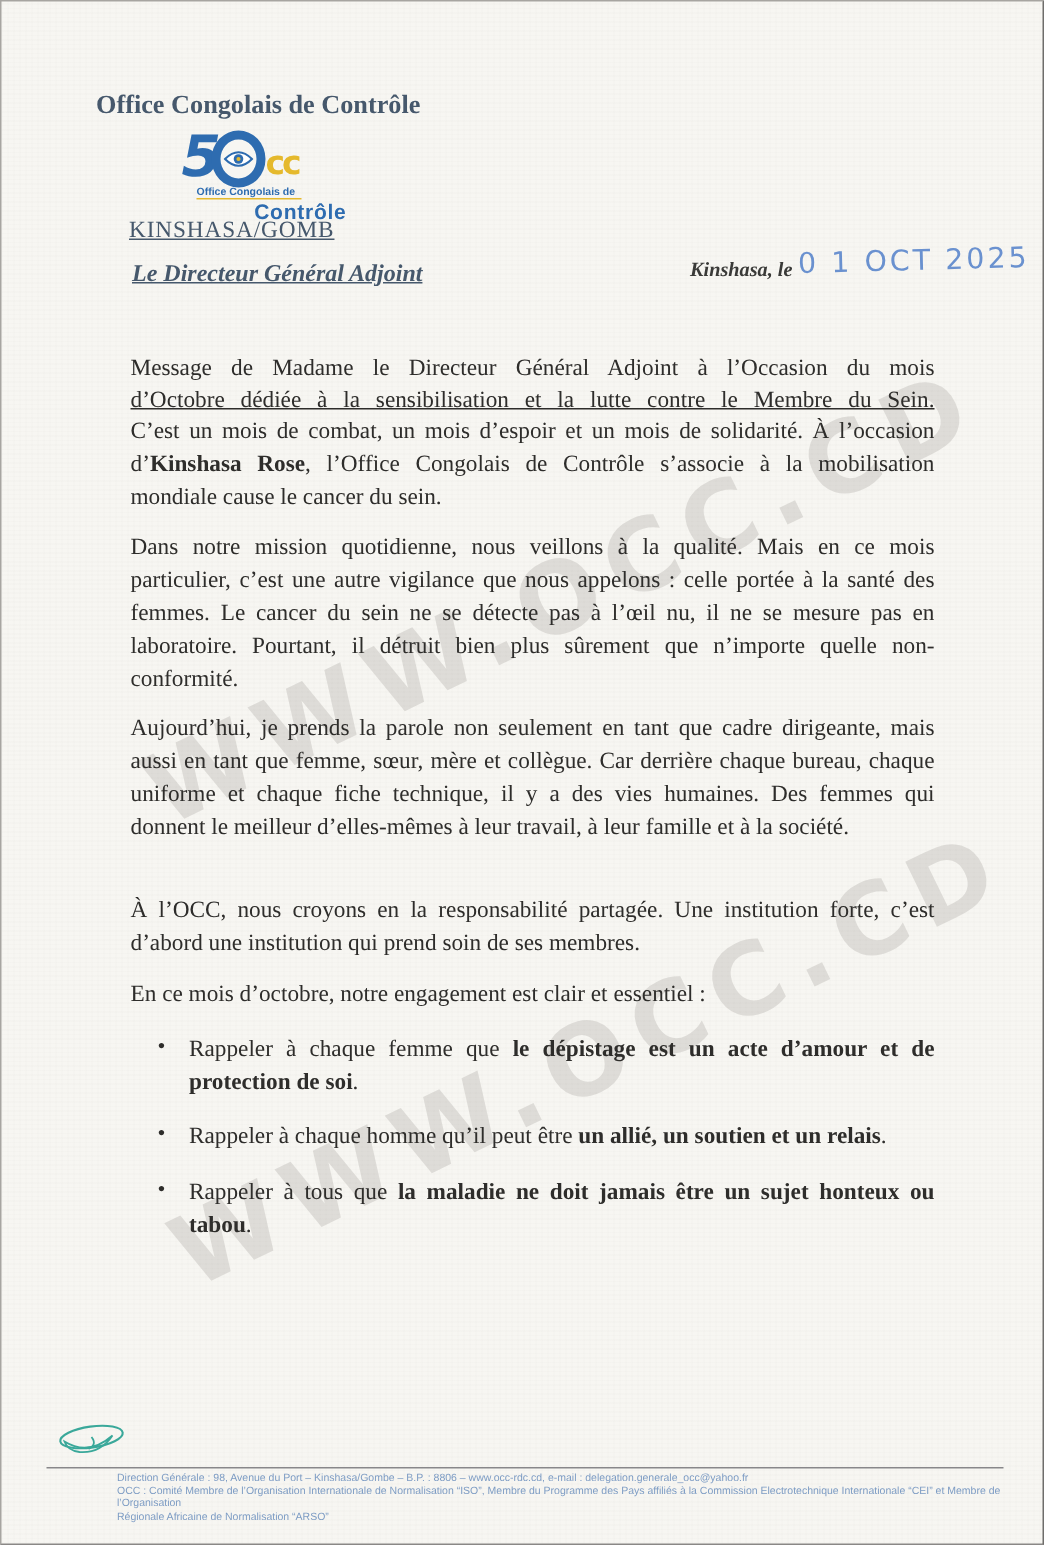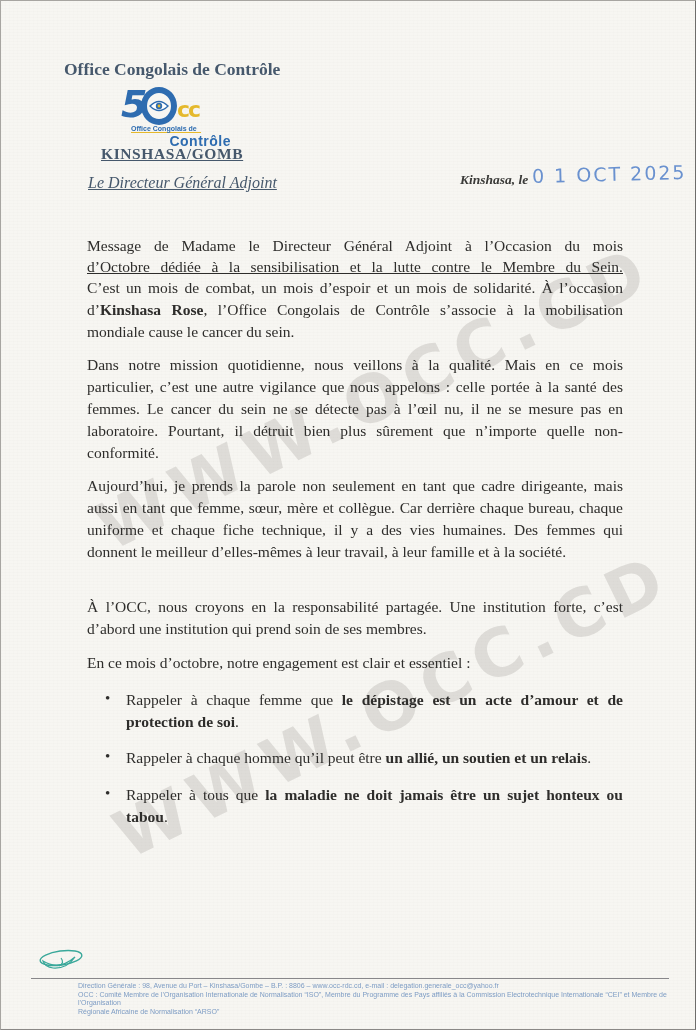--- a/index.html
+++ b/index.html
@@ -32,24 +32,24 @@
     font-size:38px;line-height:38px;color:#2e6cb0;}
   .logo-zero{position:absolute;left:20px;top:2px;width:24px;height:26px;
     border:6px solid #2e6cb0;border-radius:50%;background:#f7f6f2;
     display:flex;align-items:center;justify-content:center;}
   .logo-cc{position:absolute;left:56px;top:14px;font-family:"DejaVu Sans", sans-serif;
     font-weight:bold;font-size:22px;line-height:22px;letter-spacing:-2px;color:#e5b92c;}
   .logo-cap1{font-family:"Liberation Sans", sans-serif;font-size:7px;font-weight:bold;
     color:#2e6cb0;margin:2px 0 0 10px;border-bottom:1.5px solid #e5b92c;width:70px;}
   .logo-cap2{font-family:"Liberation Sans", sans-serif;font-size:14px;font-weight:bold;
     letter-spacing:0.5px;color:#2e6cb0;margin-left:8px;text-align:right;}
-  .branch{position:absolute;top:144px;left:100px;z-index:1;
-    font-size:15.5px;font-weight:bold;letter-spacing:0.6px;color:#46586c;text-decoration:underline;}
+  .branch{position:absolute;top:144px;left:85px;z-index:1;
+    font-size:15.5px;font-weight:normal;letter-spacing:0.6px;color:#46586c;text-decoration:underline;}
   .author{position:absolute;top:173px;left:87px;z-index:1;
-    font-size:16px;font-weight:normal;font-style:italic;color:#46586c;text-decoration:underline;}
+    font-size:16px;font-weight:bold;font-style:italic;color:#46586c;text-decoration:underline;}
   .place{position:absolute;top:171px;left:459px;z-index:1;
     font-size:13.5px;font-weight:bold;font-style:italic;color:#3a3a38;}
   .stamp{position:absolute;top:162px;left:531px;z-index:1;
     font-family:"DejaVu Sans", sans-serif;font-size:19px;letter-spacing:2px;
     color:#5b87cc;transform:rotate(-1.5deg);opacity:0.9;}
   
   .content{position:absolute;top:234px;left:86px;width:536px;z-index:1;
     font-size:15.5px;line-height:21.8px;}
   .title-line{font-weight:normal;text-align:justify;text-align-last:justify;line-height:21px;}
   .title-underlined{text-decoration:underline;}

